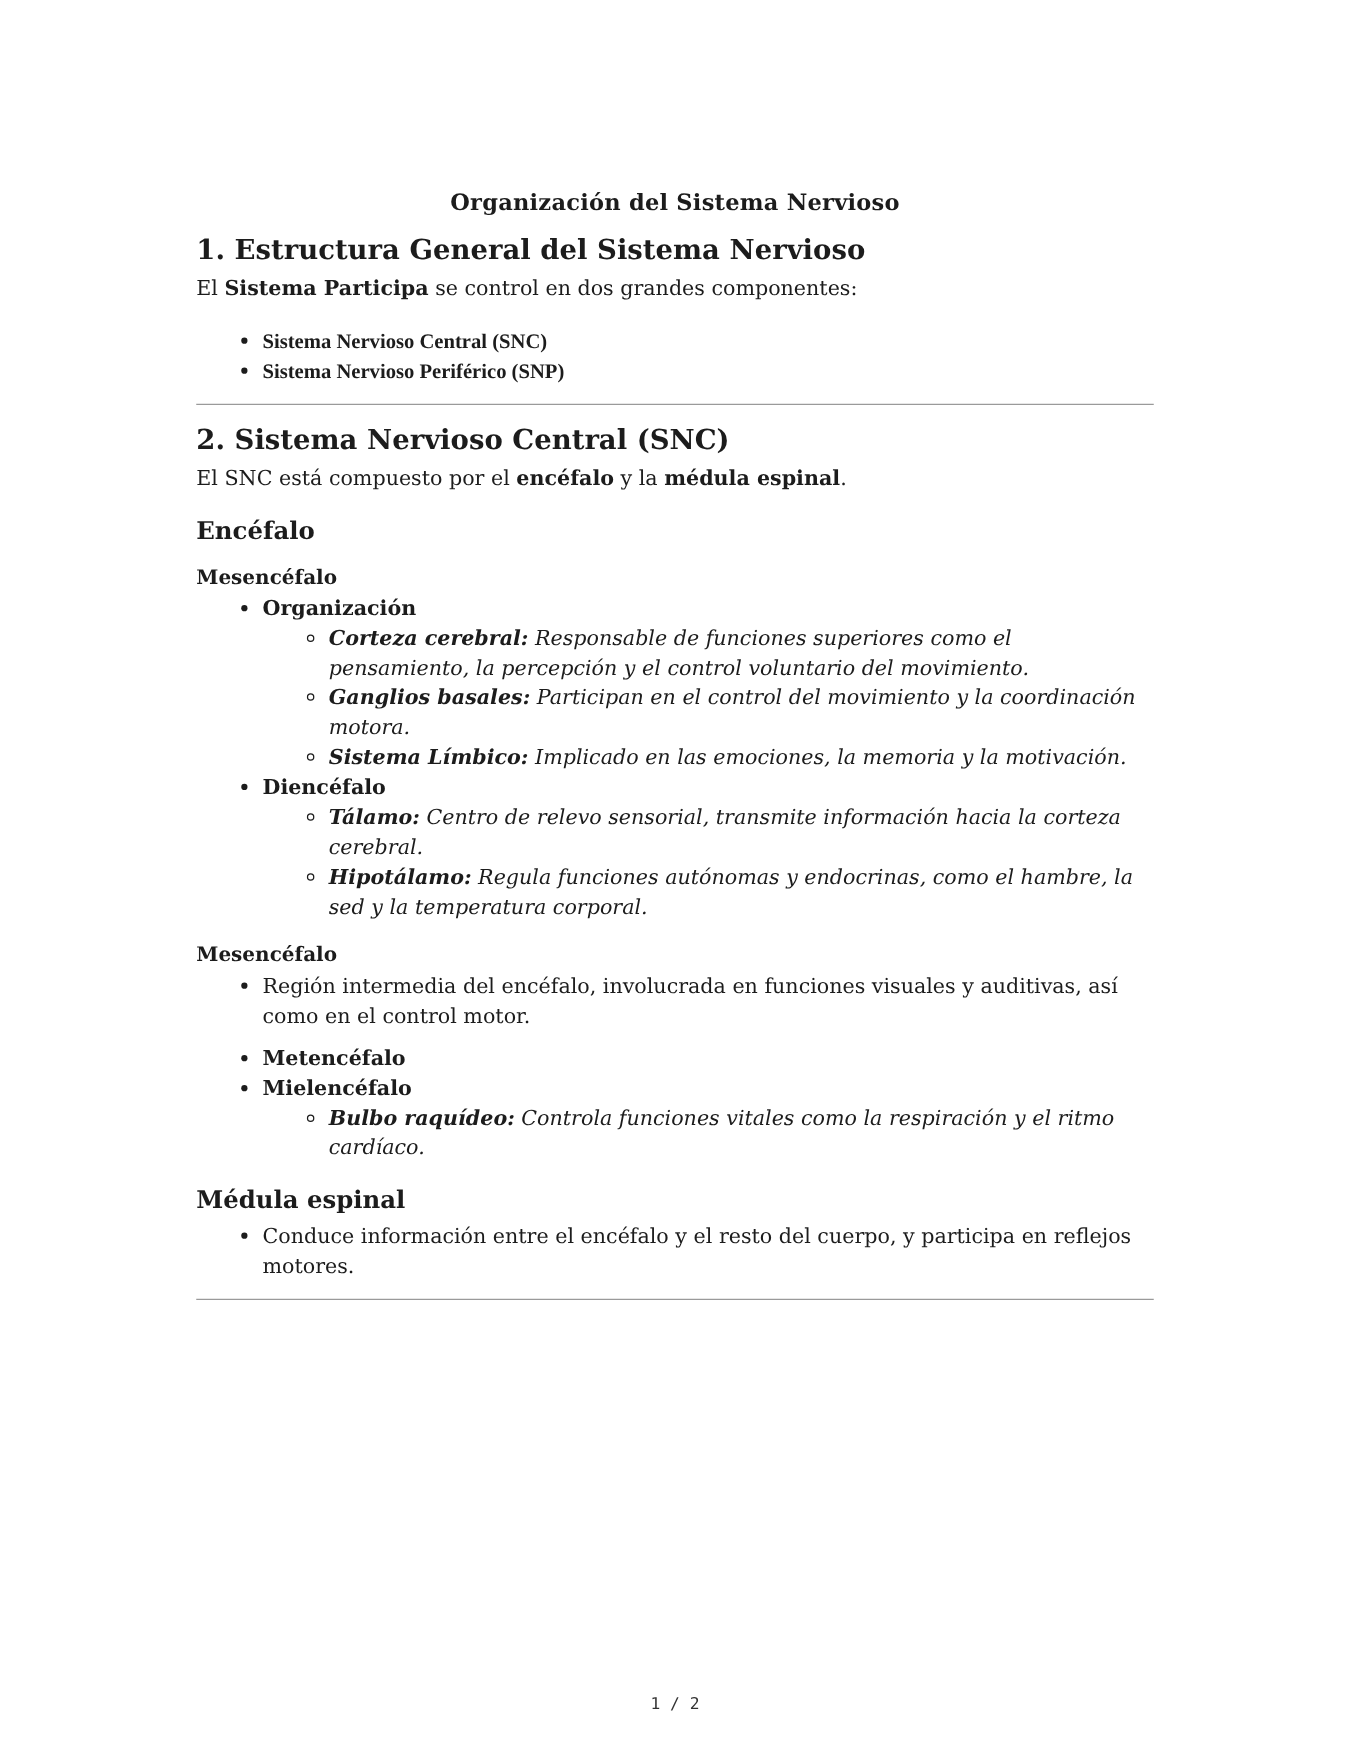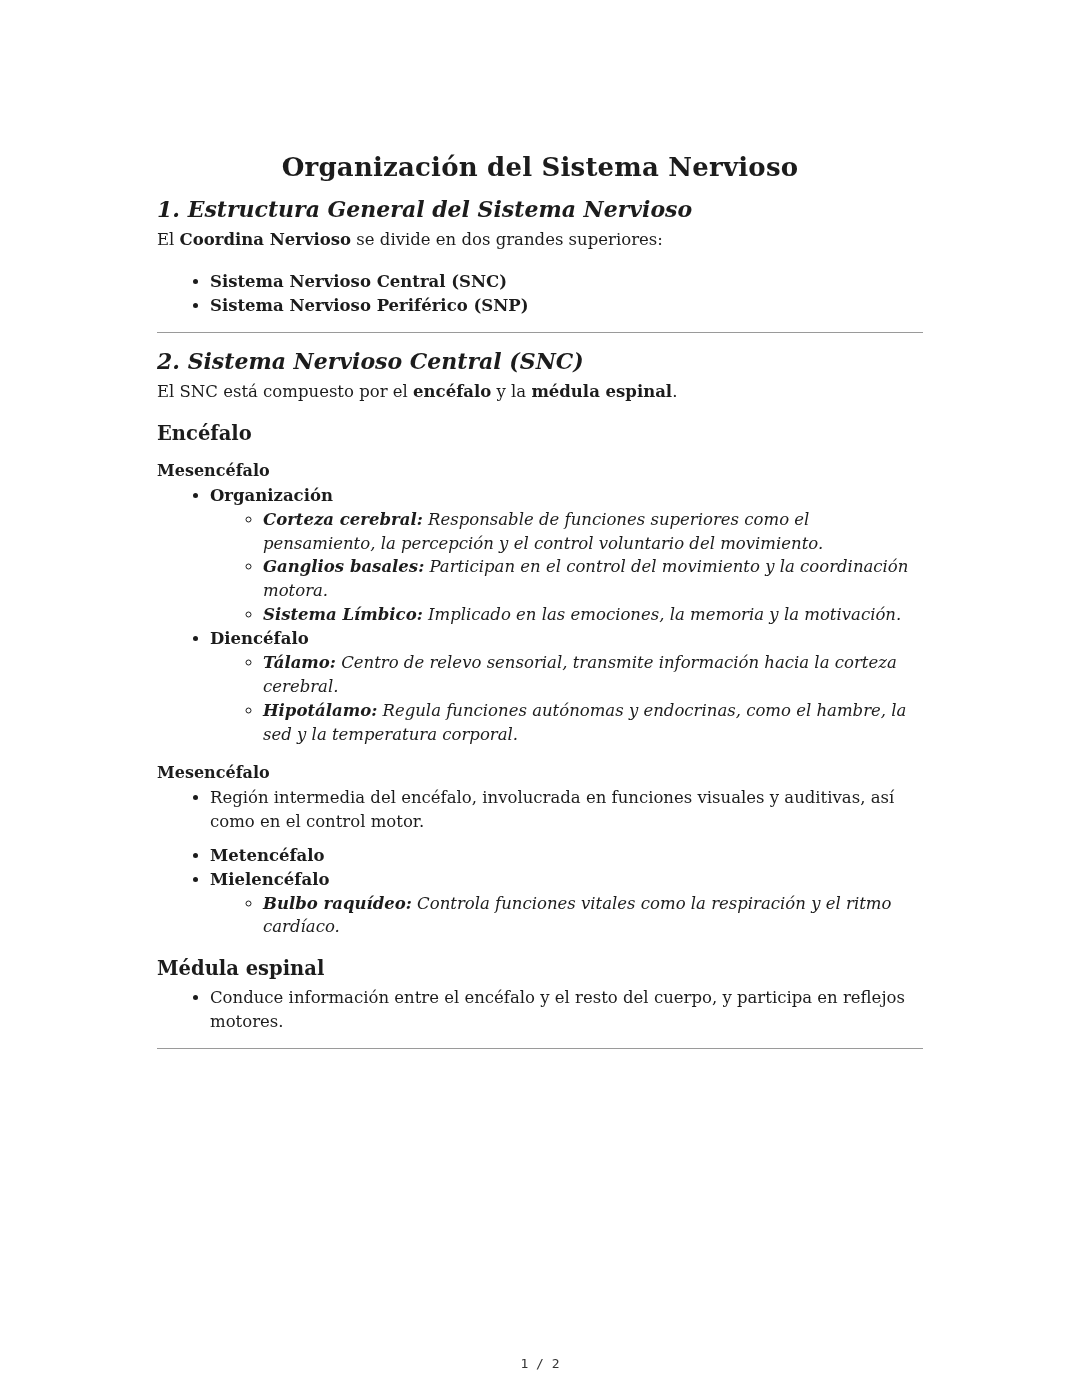--- a/index.html
+++ b/index.html
@@ -10,31 +10,30 @@
     background: #ffffff;
     color: #1c1c1c;
     font-family: "DejaVu Serif", serif;
     position: relative;
     overflow: hidden;
   }
   .page {
     padding: 152px 157px 0 157px;
   }
   h1.doc-title {
-    font-size: 26px;
+    font-size: 18px;
     font-weight: 700;
     text-align: center;
     margin: 0 0 10px 0;
     letter-spacing: 0.2px;
   }
   h2 {
     font-size: 22px;
     font-weight: 700;
     margin: 14px 0 4px 0;
-    font-style: italic;
   }
   h3 {
     font-size: 19.5px;
     font-weight: 700;
     margin: 18px 0 6px 0;
   }
   h4 {
     font-size: 16px;
     font-weight: 700;
     margin: 16px 0 2px 0;
@@ -52,20 +51,21 @@
     list-style: disc;
   }
   ul ul {
     margin: 0;
     padding-left: 53px;
     list-style: circle;
     font-style: italic;
   }
   ul.components-list {
     margin: 18px 0 14px 0;
+    font-family: Liberation Serif, serif;
   }
   ul.components-list li {
     font-weight: 700;
   }
   li { margin: 0; }
   hr.divider {
     border: none;
     border-top: 1px solid #9a9a9a;
     margin: 14px 0 15px 0;
   }
@@ -81,21 +81,21 @@
   }
 </style>
 </head>
 <body>
 
 <div class="page">
 
   <h1 class="doc-title">Organización del Sistema Nervioso</h1>
 
   <h2>1. Estructura General del Sistema Nervioso</h2>
-  <p><span>El </span><strong>Coordina Nervioso</strong><span> se divide en dos grandes superiores:</span></p>
+  <p><span>El </span><strong>Sistema Participa</strong><span> se control en dos grandes componentes:</span></p>
 
   <ul class="components-list">
     <li>Sistema Nervioso Central (SNC)</li>
     <li>Sistema Nervioso Periférico (SNP)</li>
   </ul>
 
   <hr class="divider">
 
   <h2>2. Sistema Nervioso Central (SNC)</h2>
   <p><span>El SNC está compuesto por el </span><strong>encéfalo</strong><span> y la </span><strong>médula espinal</strong><span>.</span></p>

